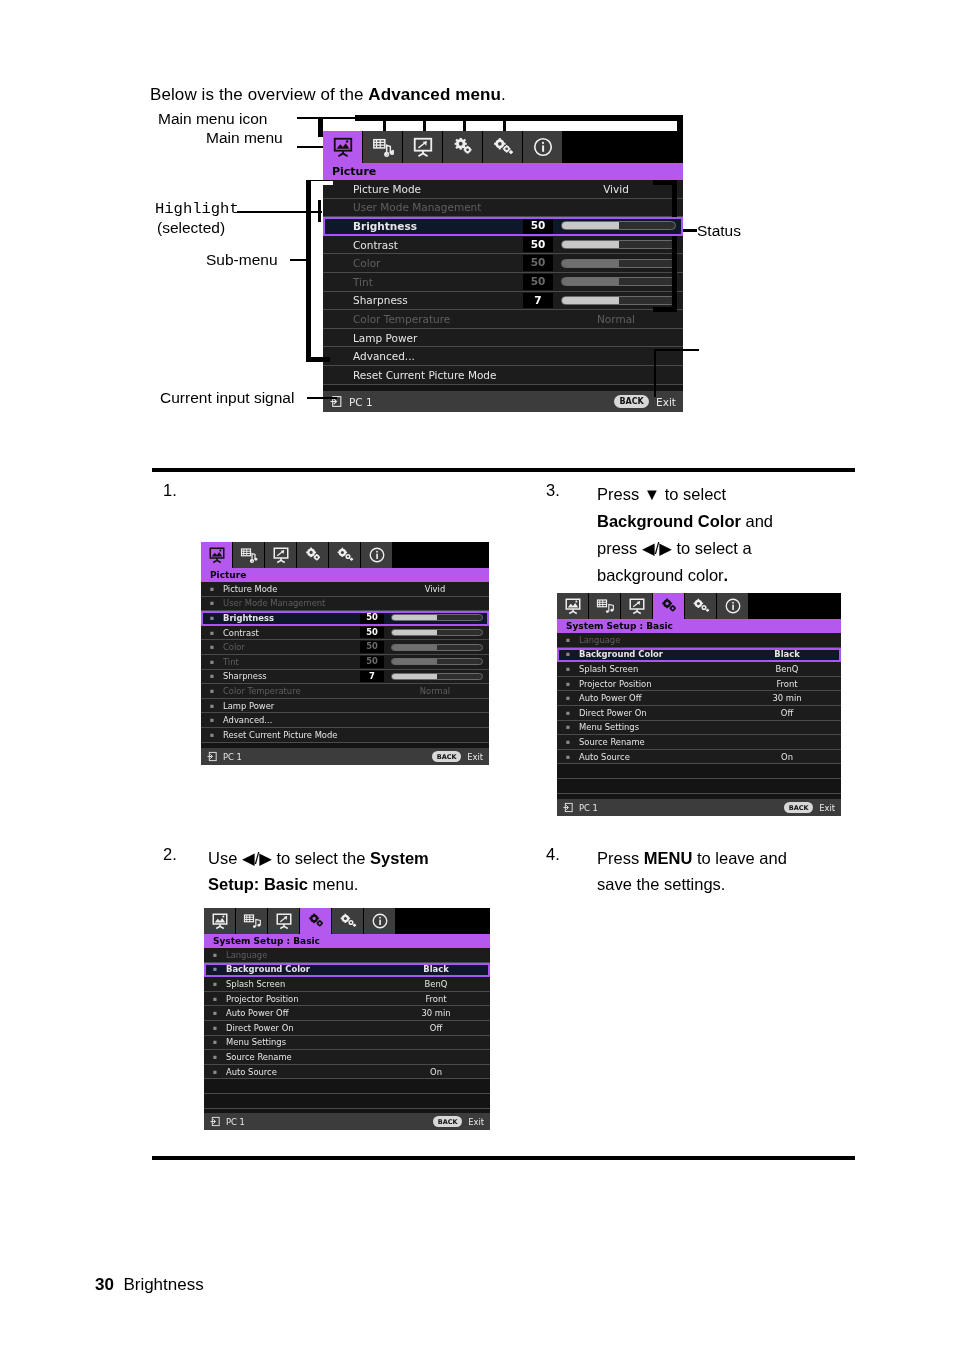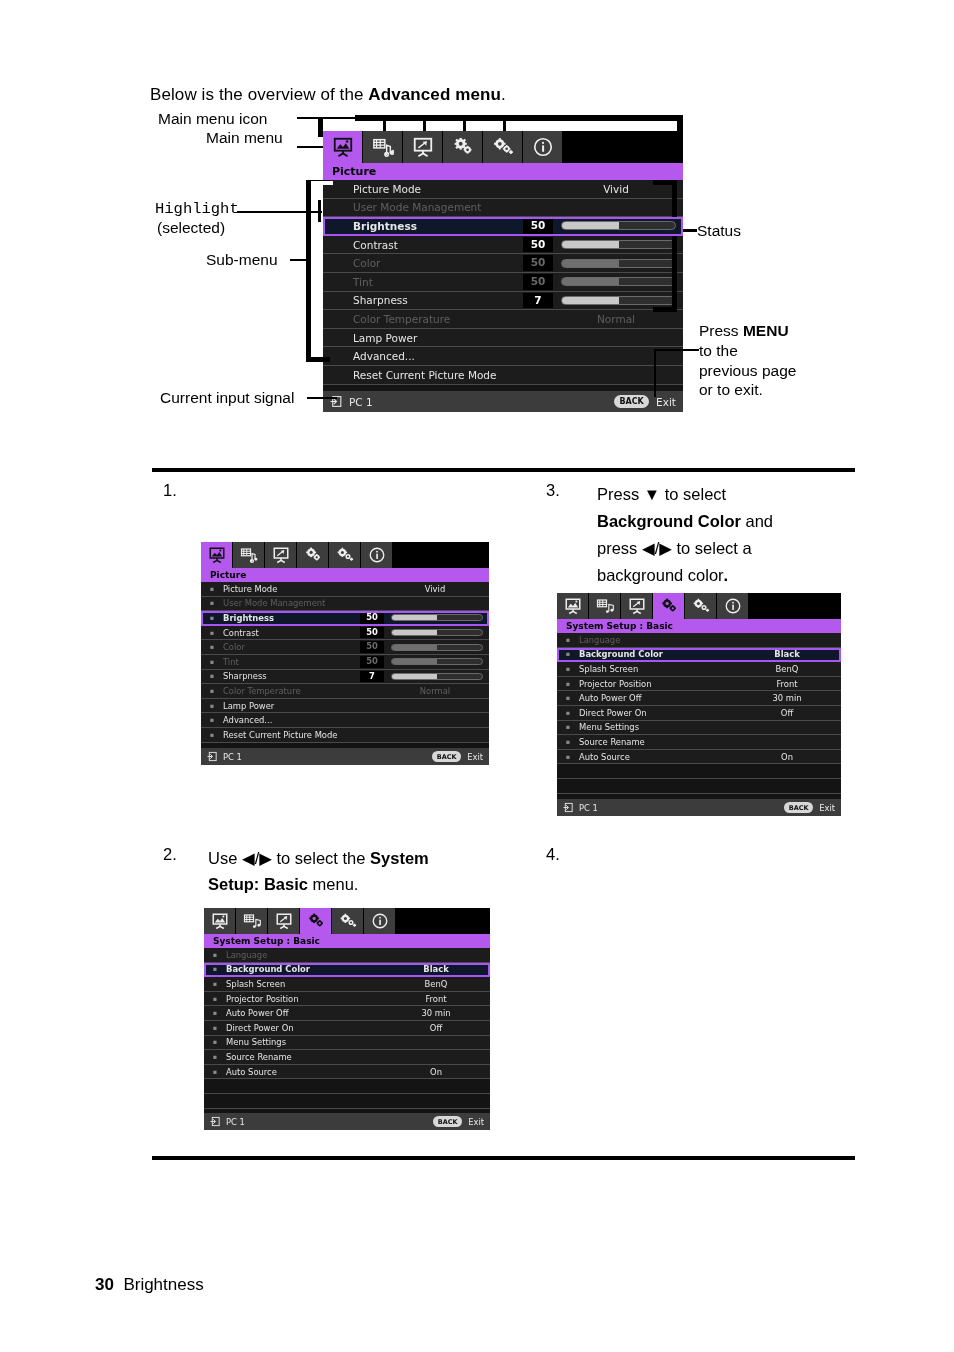--- a/index.html
+++ b/index.html
@@ -115,26 +115,20 @@
   </div>
 
   <div class="callout" style="left:158px; top:110px;">Main menu icon</div>
   <div class="callout" style="left:206px; top:129px;">Main menu</div>
   <div class="callout" style="left:155px; top:200px;font-family:Liberation Mono, monospace;">Highlight</div>
   <div class="callout" style="left:157px; top:219px;">(selected)</div>
   <div class="callout" style="left:206px; top:251px;">Sub-menu</div>
   <div class="callout" style="left:697px; top:222px;">Status</div>
   <div class="callout" style="left:160px; top:389px;">Current input signal</div>
 
-  <div class="callout" style="left:699px; top:321px; line-height:1.28;">
-    <span>Press </span><b>MENU</b><br>
-    <span>to the</span><br>
-    <span>previous page</span><br>
-    <span>or to exit.</span>
-  </div>
 
   <div class="ln" style="left:297px; top:117px; width:70px; height:2px;"></div>
   <div class="ln" style="left:318px; top:117px; width:5px; height:20px;"></div>
   <div class="ln" style="left:318px; top:131px; width:20px; height:6px;"></div>
 
   <div class="ln" style="left:355px; top:115px; width:328px; height:6px;"></div>
   <div class="ln" style="left:677px; top:115px; width:6px; height:23px;"></div>
 
   <div class="ln" style="left:383px; top:117px; width:3px; height:22px;"></div>
   <div class="ln" style="left:423px; top:117px; width:3px; height:22px;"></div>
@@ -788,18 +782,22 @@
         <path d="M1 12 h10 M7 7 l5 5 l-5 5" stroke="#e8e8e8" stroke-width="2" fill="none"></path>
       </svg>
       <span class="src">PC 1</span>
       <span style="flex:1"></span>
       <span class="backpill" style="width:29px;height:11px;font-size:6.5px;margin-right:6px;">BACK</span>
       <span>Exit</span>
     </div>
   </div>
 
   <div style="position:absolute; left:546px; top:845px; font-size:16.5px;">4.</div>
+  <div style="position:absolute; left:597px; top:845px; width:290px; font-size:16.5px; line-height:1.6;">
+    <span>Press </span><b>MENU</b><span> to leave and</span><br>
+    <span>save the settings.</span>
+  </div>
 
   <div class="pgnum">
     <b>30</b>&nbsp; <span>Brightness</span>
   </div>
 
 </div>
 
 </body></html>

